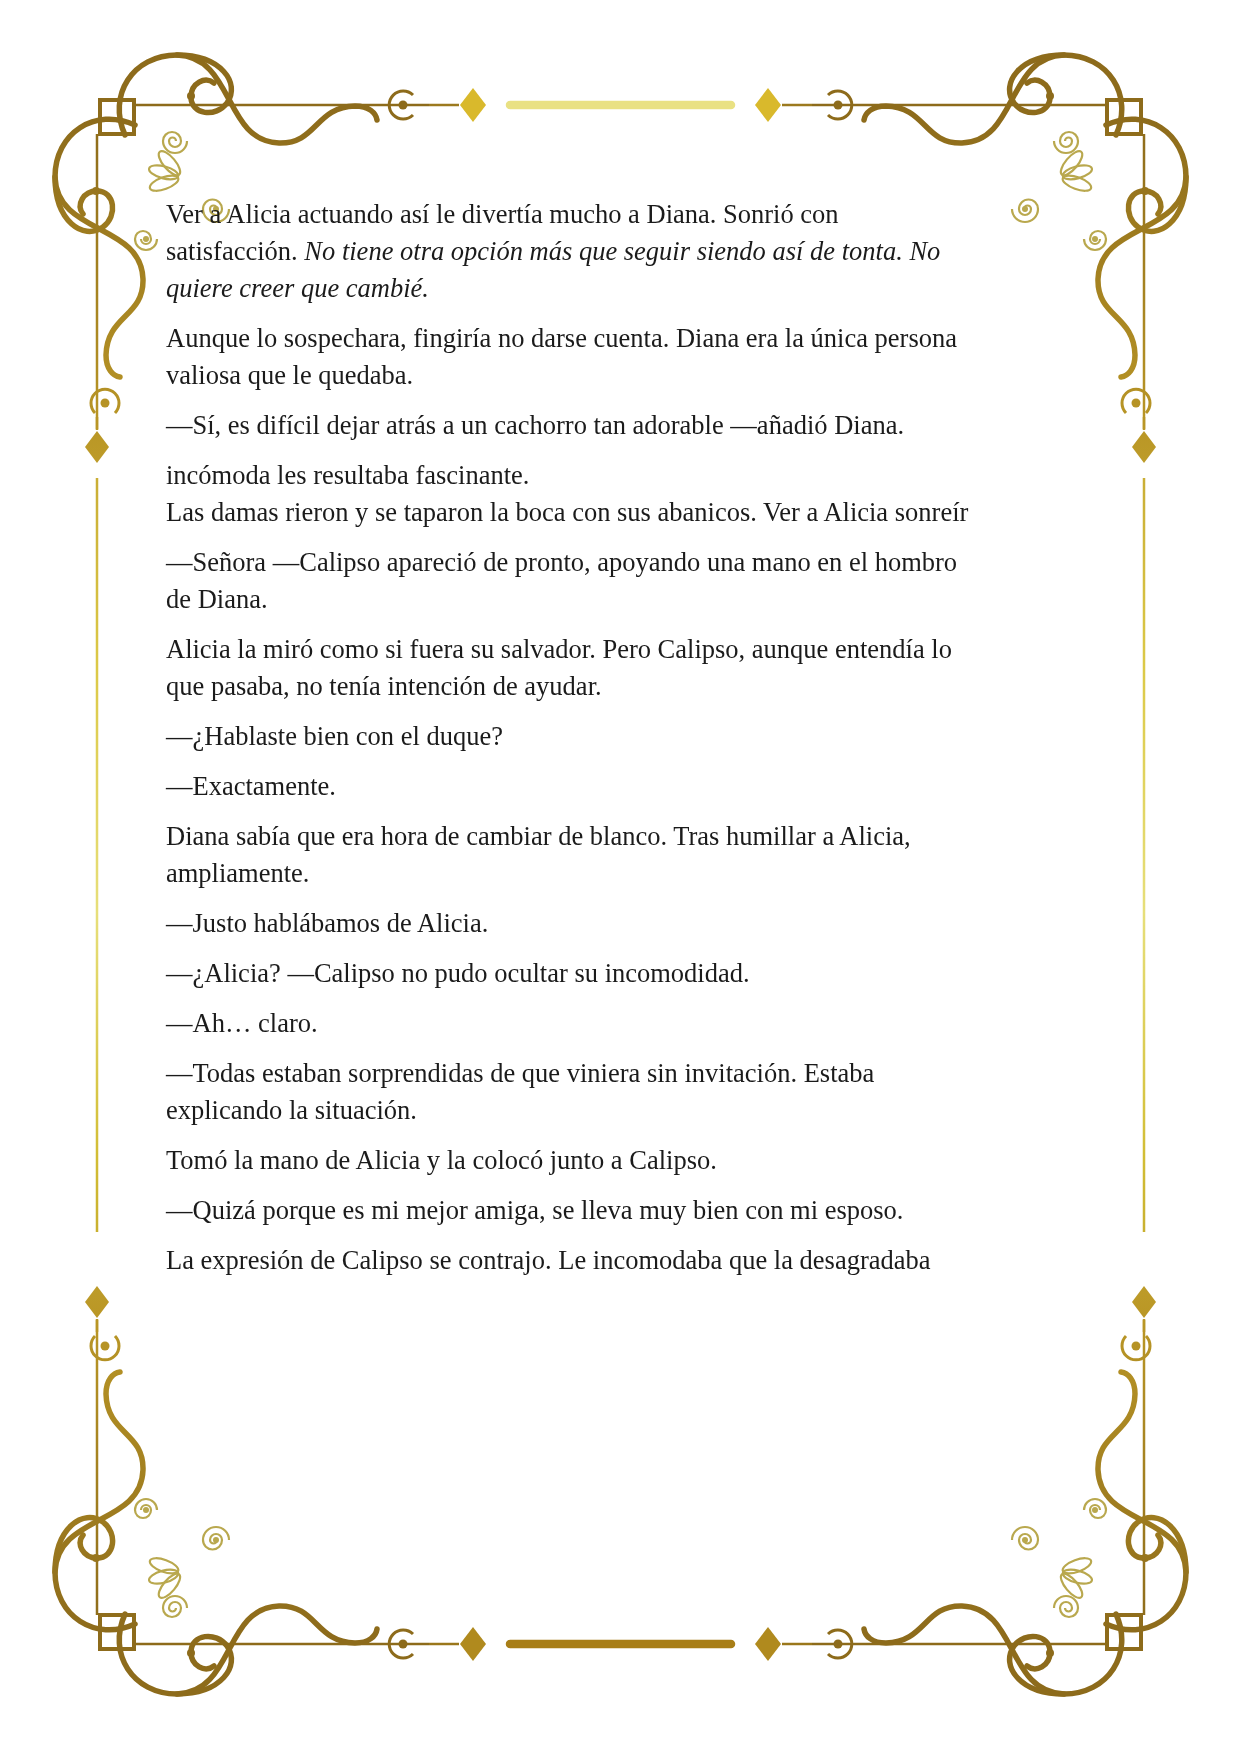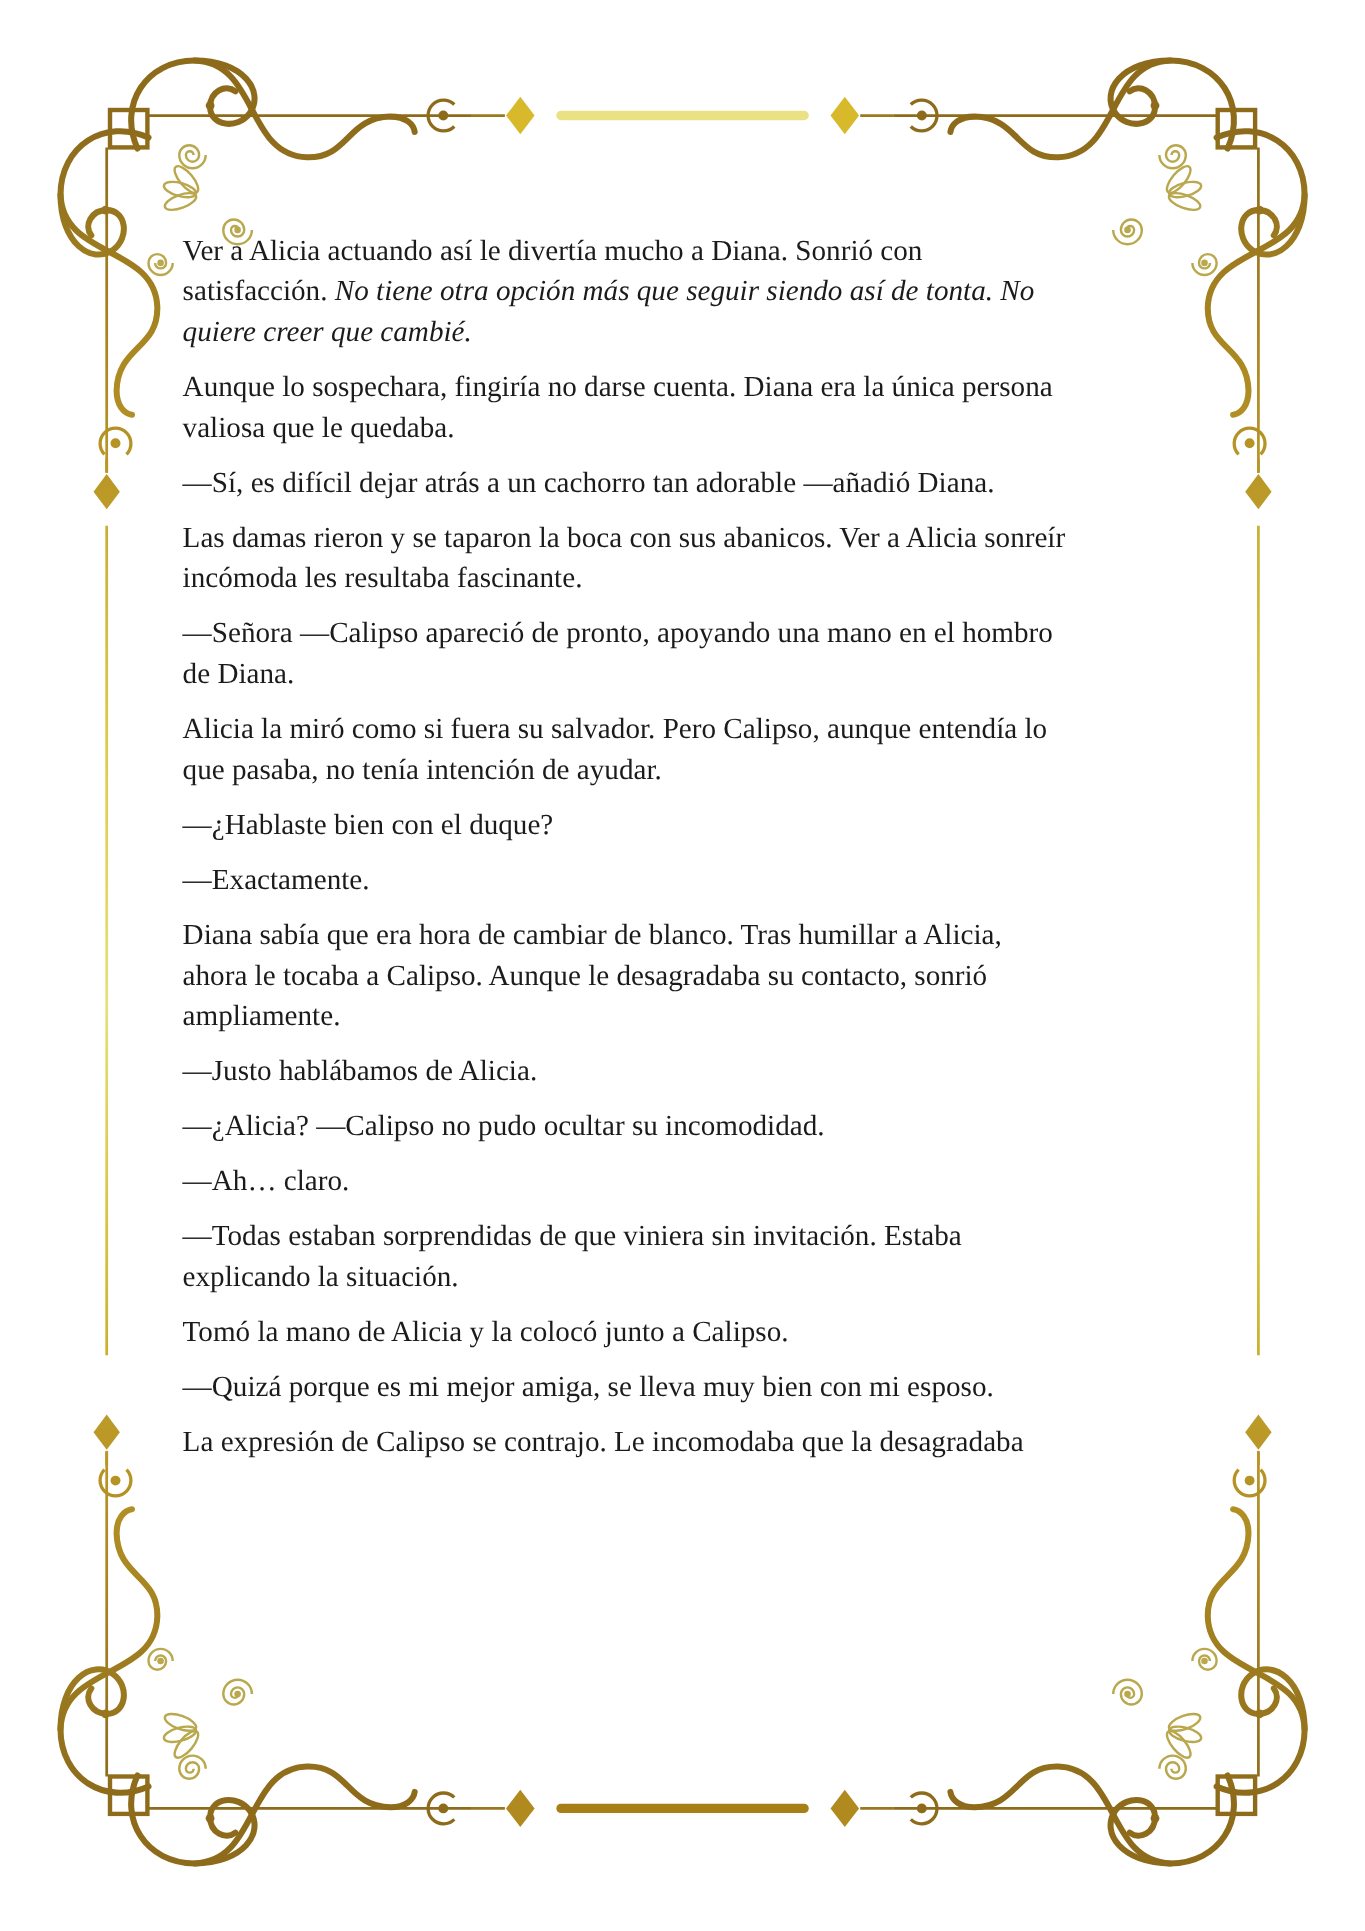--- a/index.html
+++ b/index.html
@@ -22,21 +22,21 @@
   .inner-dot{fill:#b9a84e;stroke:none;}
   .dot{fill:url(#gg);stroke:none;}
   .dmd{fill:url(#gg);stroke:none;}
   .page-text{
     position:absolute;
     left:166px;top:196px;width:940px;
     color:#1b1b1b;
     font-size:26.5px;
     line-height:37px;
   }
-  .para{margin:13px 0 13px 0;}
+  .para{margin:0 0 13px 0;}
   .line{display:block;white-space:nowrap;}
   .it{font-style:italic;}
 </style>
 </head>
 <body>
 
 <svg class="border-svg" viewBox="0 0 1241 1755" xmlns="http://www.w3.org/2000/svg" aria-hidden="true">
   <defs>
     <linearGradient id="gg" gradientUnits="userSpaceOnUse" x1="0" y1="0" x2="0" y2="1755">
       <stop offset="0" stop-color="#8d6b1b"></stop>
@@ -114,40 +114,39 @@
       <span class="line"><span class="it">quiere creer que cambié.</span></span>
     </p>
     <p class="para">
       <span class="line"><span>Aunque lo sospechara, fingiría no darse cuenta. Diana era la única persona</span></span>
       <span class="line"><span>valiosa que le quedaba.</span></span>
     </p>
     <p class="para">
       <span class="line"><span>—Sí, es difícil dejar atrás a un cachorro tan adorable —añadió Diana.</span></span>
     </p>
     <p class="para">
+      <span class="line"><span>incómoda les resultaba fascinante.</span></span>
       <span class="line"><span>Las damas rieron y se taparon la boca con sus abanicos. Ver a Alicia sonreír</span></span>
-      <span class="line"><span>incómoda les resultaba fascinante.</span></span>
     </p>
     <p class="para">
       <span class="line"><span>—Señora —Calipso apareció de pronto, apoyando una mano en el hombro</span></span>
       <span class="line"><span>de Diana.</span></span>
     </p>
     <p class="para">
       <span class="line"><span>Alicia la miró como si fuera su salvador. Pero Calipso, aunque entendía lo</span></span>
       <span class="line"><span>que pasaba, no tenía intención de ayudar.</span></span>
     </p>
     <p class="para">
       <span class="line"><span>—¿Hablaste bien con el duque?</span></span>
     </p>
     <p class="para">
       <span class="line"><span>—Exactamente.</span></span>
     </p>
     <p class="para">
       <span class="line"><span>Diana sabía que era hora de cambiar de blanco. Tras humillar a Alicia,</span></span>
-      <span class="line"><span>ahora le tocaba a Calipso. Aunque le desagradaba su contacto, sonrió</span></span>
       <span class="line"><span>ampliamente.</span></span>
     </p>
     <p class="para">
       <span class="line"><span>—Justo hablábamos de Alicia.</span></span>
     </p>
     <p class="para">
       <span class="line"><span>—¿Alicia? —Calipso no pudo ocultar su incomodidad.</span></span>
     </p>
     <p class="para">
       <span class="line"><span>—Ah… claro.</span></span>

